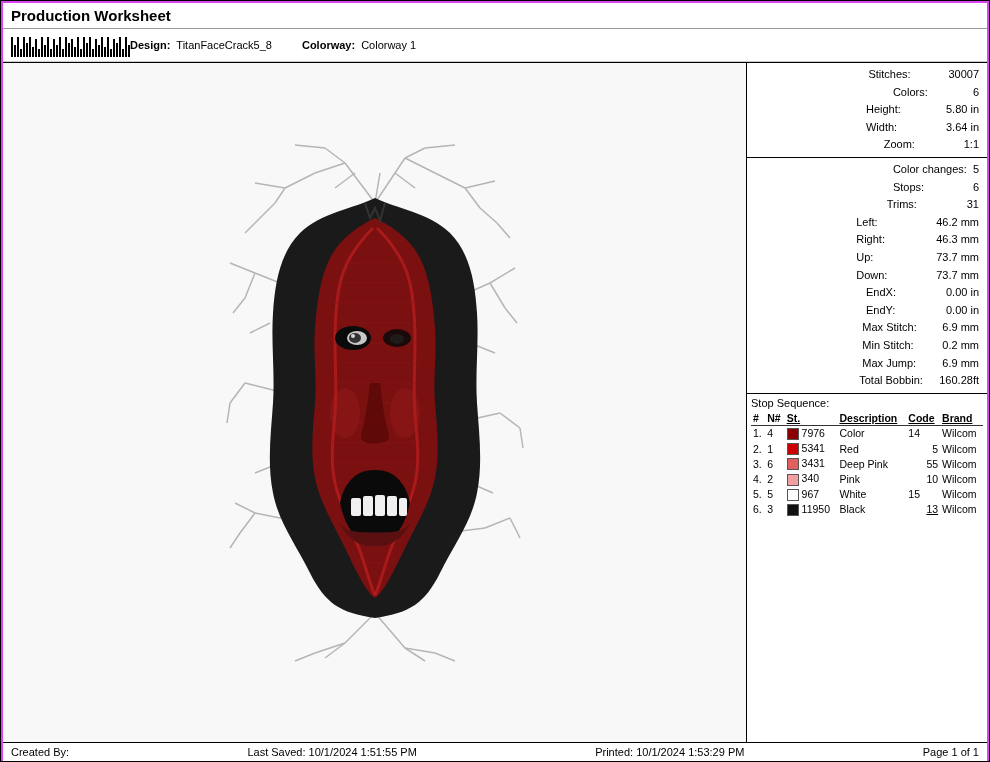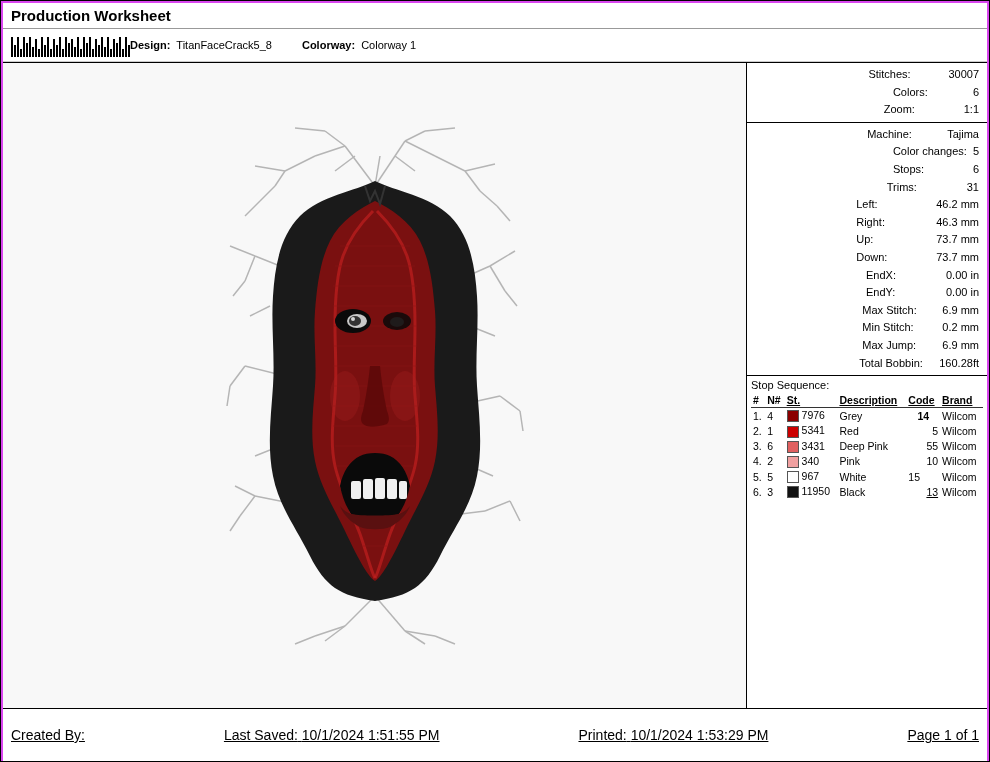--- a/index.html
+++ b/index.html
@@ -123,25 +123,24 @@
     }
 
     .right-stop-seq {
       padding: 3px 4px;
       flex: 1;
     }
 
     .footer-bar {
       display: flex;
       justify-content: space-between;
-      padding: 18px 8px;
+      padding: 3px 8px;
       border-top: 1px solid #000;
-      font-size: 14px;
+      font-size: 11px;
       background: #fff;
-      text-decoration: underline;
     }
 
     .two-col-stat {
       display: flex;
       justify-content: flex-end;
       line-height: 1.6;
     }
     .two-col-stat .lbl { min-width: 80px; }
     .two-col-stat .val {}
   </style>
@@ -341,30 +340,34 @@
       <div class="right-top-stats">
         <div class="two-col-stat">
           <span class="lbl">Stitches:</span>
           <span class="val">30007</span>
         </div>
         <div class="two-col-stat">
           <span class="lbl">Colors:</span>
           <span class="val">6</span>
         </div>
         <div class="two-col-stat">
+          <span class="lbl">Height:</span>
+          <span class="val">5.80 in</span>
+        </div>
+        <div class="two-col-stat">
+          <span class="lbl">Width:</span>
+          <span class="val">3.64 in</span>
+        </div>
+        <div class="two-col-stat">
           <span class="lbl">Zoom:</span>
           <span class="val">1:1</span>
         </div>
       </div>
 
       <div class="right-machine-stats">
-        <div class="two-col-stat">
-          <span class="lbl">Machine:</span>
-          <span class="val">Tajima</span>
-        </div>
         <div class="two-col-stat">
           <span class="lbl">Color changes:</span>
           <span class="val">5</span>
         </div>
         <div class="two-col-stat">
           <span class="lbl">Stops:</span>
           <span class="val">6</span>
         </div>
         <div class="two-col-stat">
           <span class="lbl">Trims:</span>
@@ -426,22 +429,22 @@
             </tr>
           </thead>
           <tbody id="stop-sequence-body">
           <tr>
       <td>1.</td>
       <td>4</td>
       <td>
         <span class="color-swatch" style="background:#8B0000; border:1px solid #555;"></span>
         7976
       </td>
-      <td>Grey</td>
-      <td style="text-align:center;font-weight:bold;">14</td>
+      <td>Color</td>
+      <td style="text-align:left;">14</td>
       <td>Wilcom</td>
     </tr>
               <tr>
       <td>2.</td>
       <td>1</td>
       <td>
         <span class="color-swatch" style="background:#CC0000; border:1px solid #555;"></span>
         5341
       </td>
       <td>Red</td>

